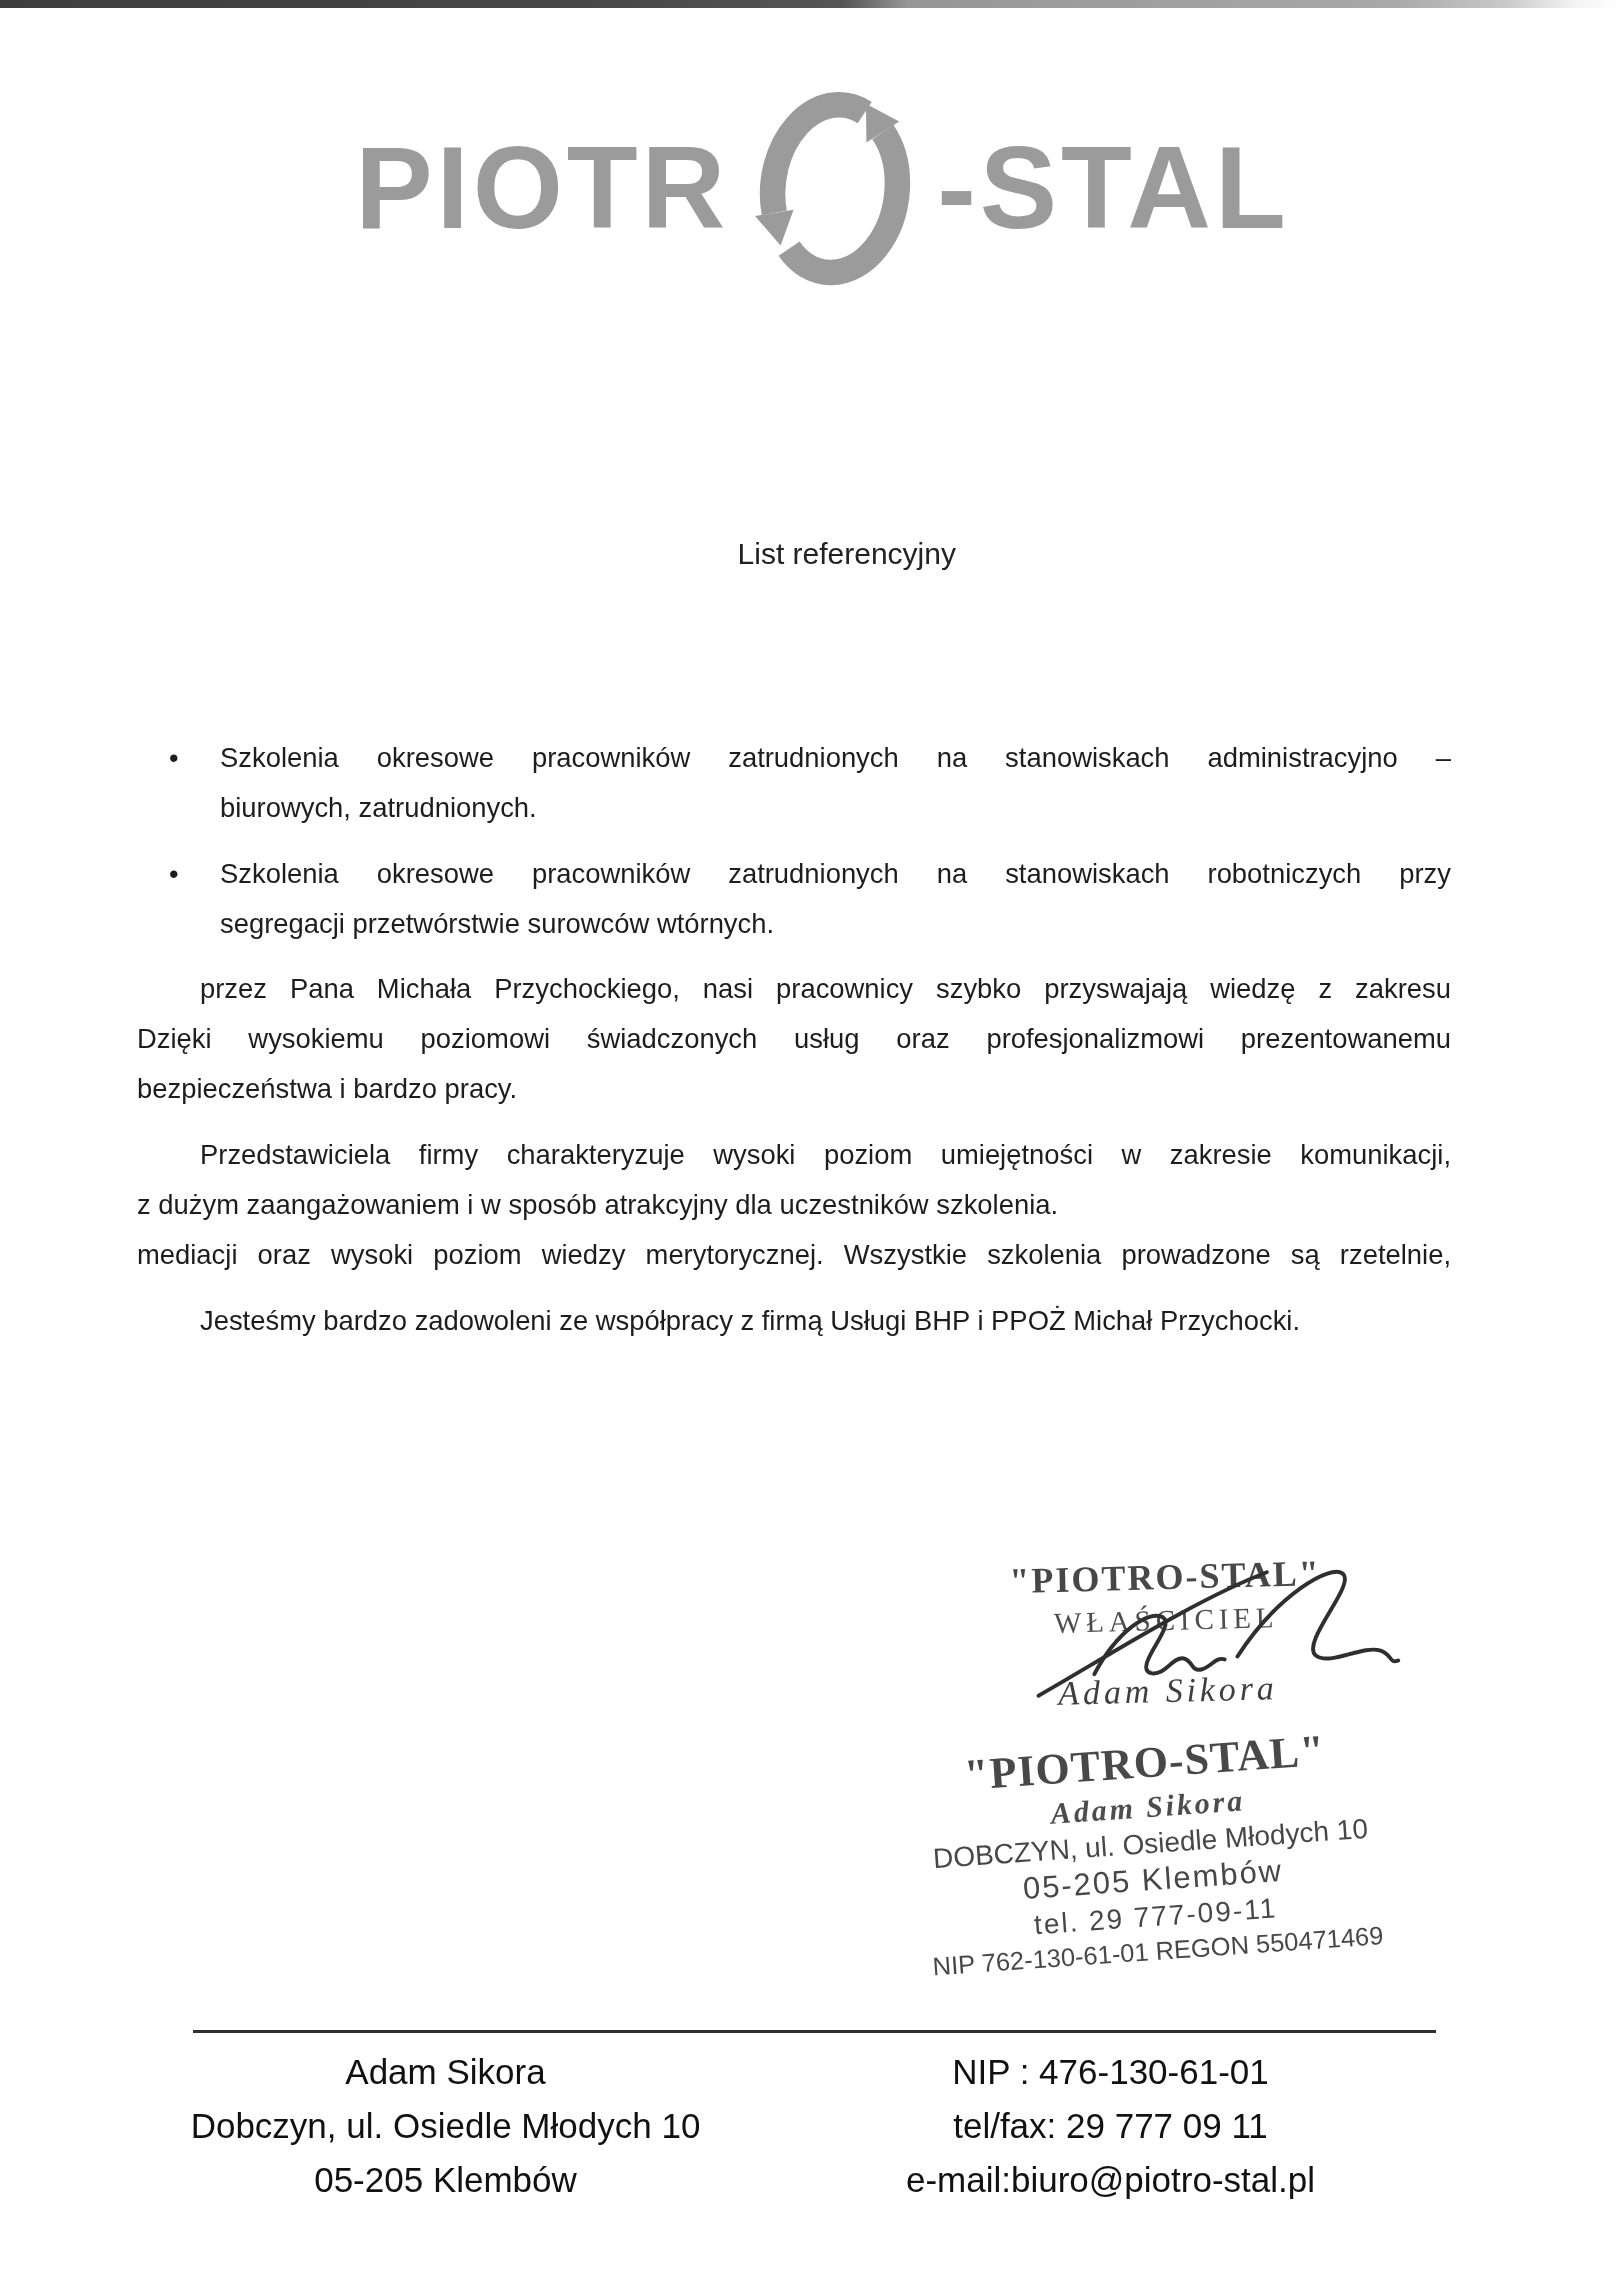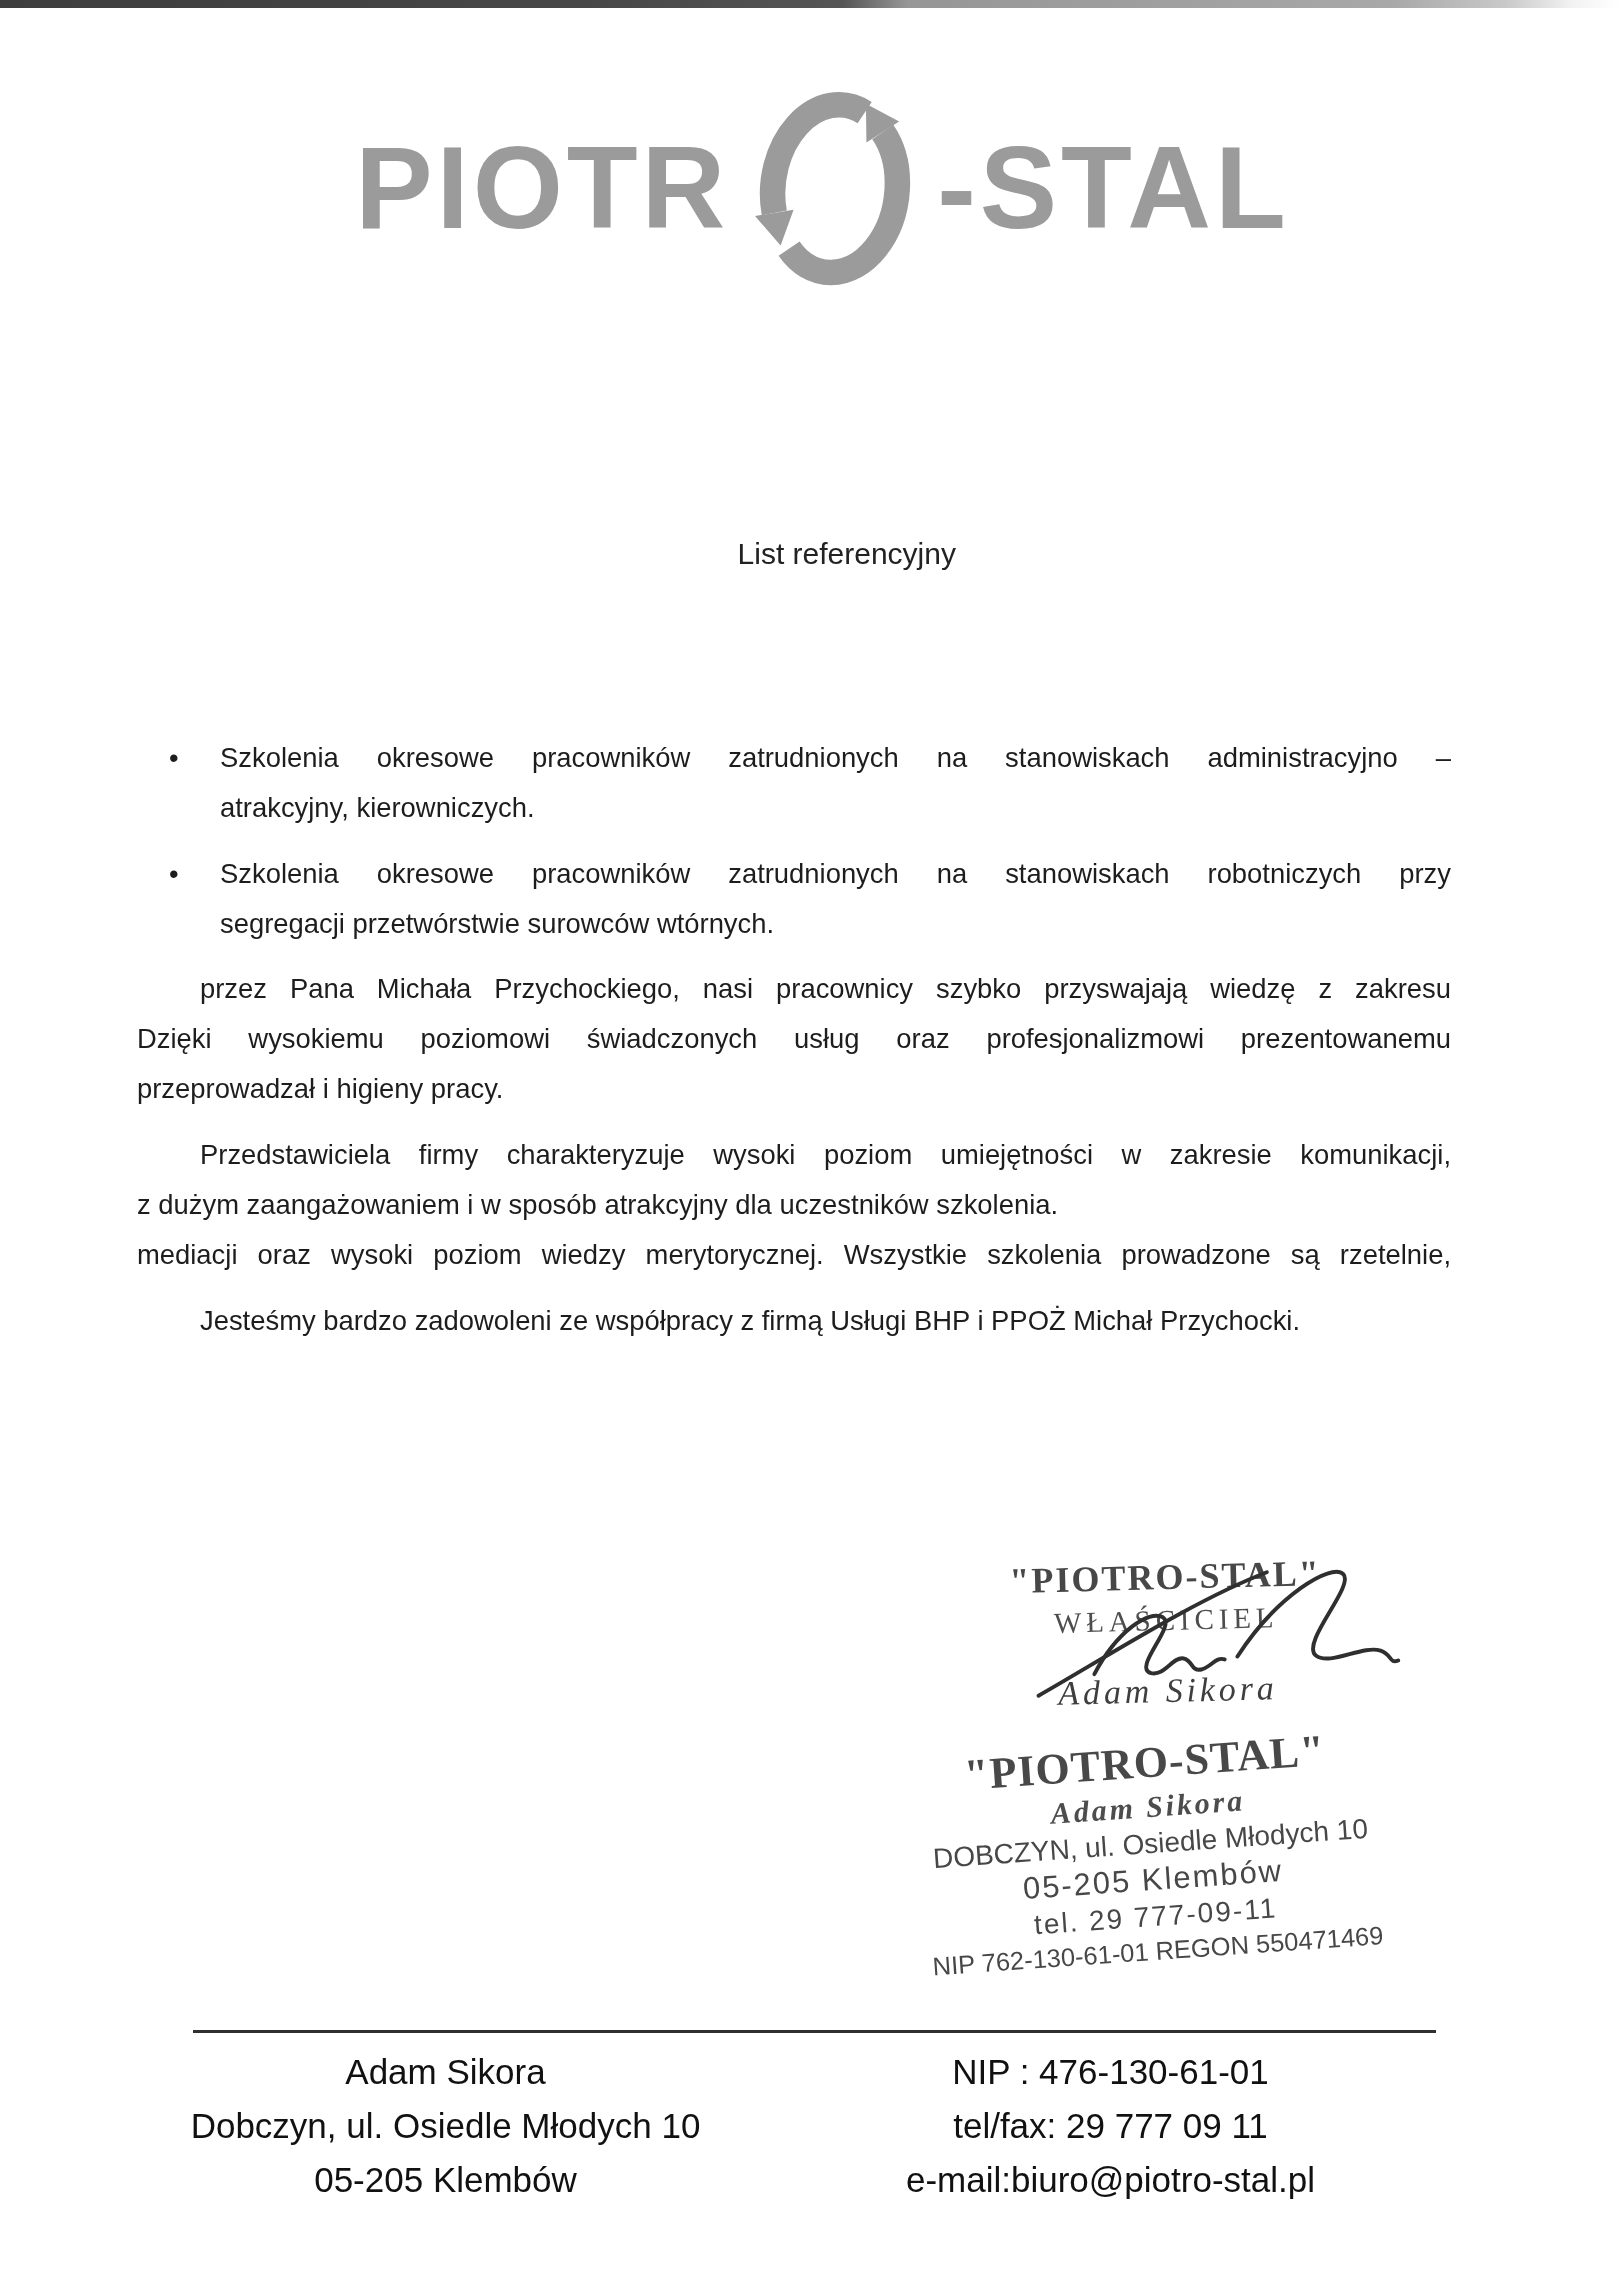--- a/index.html
+++ b/index.html
@@ -113,36 +113,36 @@
 
   <div class="doc-title">List referencyjny</div>
 
   <div class="body-text">
 
     <div class="bullets">
       <div class="bullet-item">
         <span class="bullet-mark">•</span>
         <div class="para">
             <div class="ln">Szkolenia  okresowe pracowników zatrudnionych na stanowiskach administracyjno –</div>
-            <div class="ln ln-last">atrakcyjny, kierowniczych.</div>
+            <div class="ln ln-last">biurowych, zatrudnionych.</div>
           </div>
       </div>
       <div class="bullet-item">
         <span class="bullet-mark">•</span>
         <div class="para">
             <div class="ln">Szkolenia  okresowe pracowników zatrudnionych na stanowiskach robotniczych przy</div>
             <div class="ln ln-last">segregacji przetwórstwie surowców wtórnych.</div>
           </div>
       </div>
     </div>
 
     <div class="para indent">
         <div class="ln">przez Pana Michała Przychockiego, nasi pracownicy szybko przyswajają wiedzę z zakresu</div>
         <div class="ln">Dzięki wysokiemu poziomowi świadczonych usług oraz profesjonalizmowi prezentowanemu</div>
-        <div class="ln ln-last">przeprowadzał i higieny pracy.</div>
+        <div class="ln ln-last">bezpieczeństwa i bardzo pracy.</div>
       </div>
     <div class="para indent">
         <div class="ln">Przedstawiciela firmy charakteryzuje wysoki poziom umiejętności w zakresie komunikacji,</div>
         <div class="ln ln-last">z dużym zaangażowaniem i w sposób atrakcyjny dla uczestników szkolenia.</div>
         <div class="ln">mediacji oraz wysoki poziom wiedzy merytorycznej. Wszystkie szkolenia prowadzone są rzetelnie,</div>
       </div>
     <div class="para indent">
         <div class="ln ln-last">Jesteśmy bardzo zadowoleni ze współpracy z firmą Usługi BHP i PPOŻ  Michał Przychocki.</div>
       </div>
   </div>

